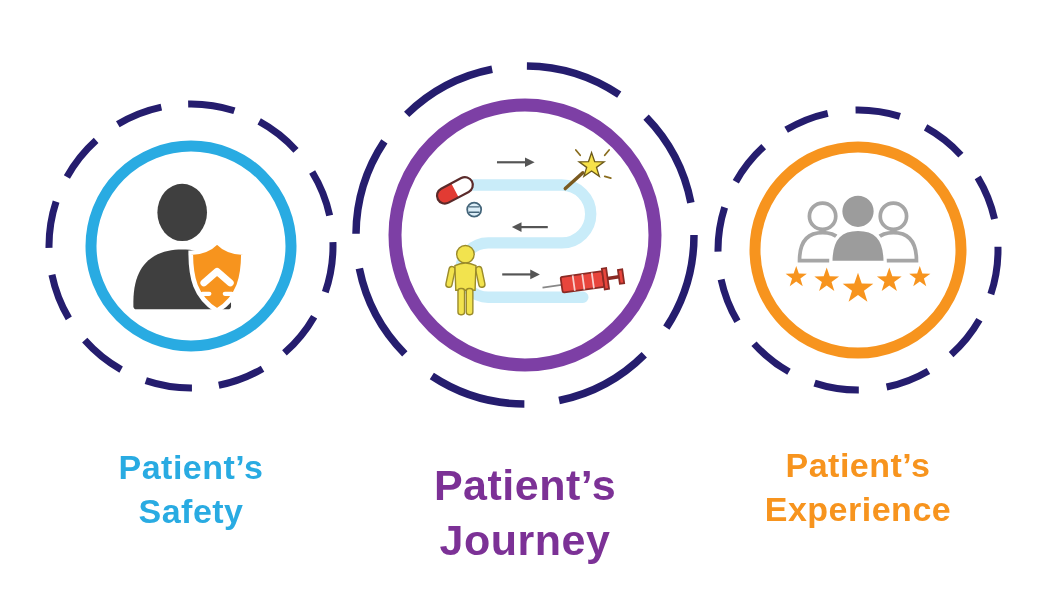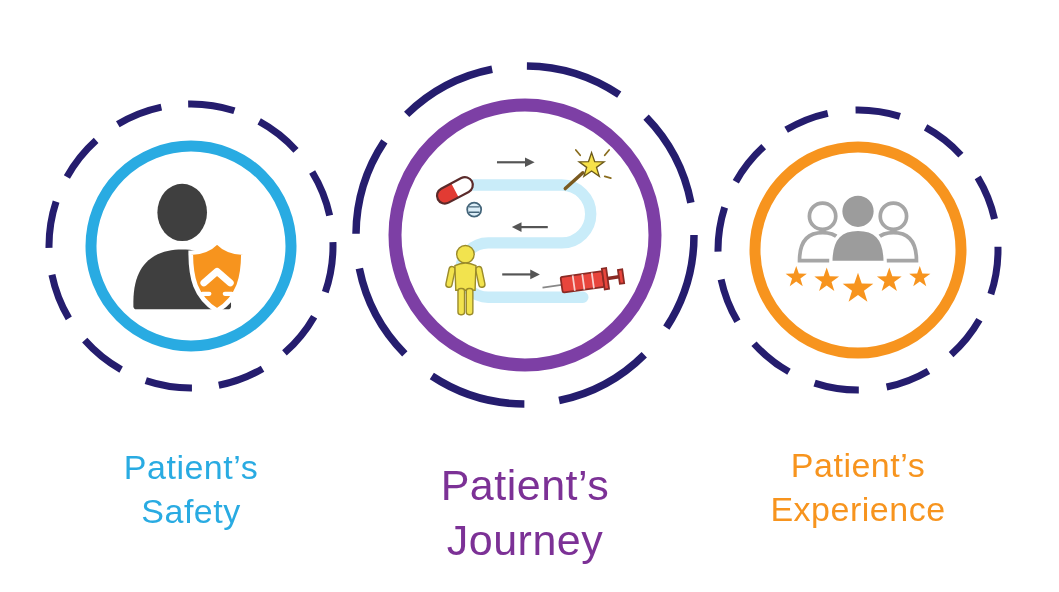--- a/index.html
+++ b/index.html
@@ -22,21 +22,21 @@
     inset: 0;
     display: flex;
     align-items: center;
     justify-content: center;
   }
   .label {
     position: absolute;
     left: 0;
     width: 100%;
     text-align: center;
-    font-weight: 400;
+    font-weight: 700;
     line-height: 1.28;
     letter-spacing: 0.5px;
     white-space: pre-line;
   }
   .node-safety { left: 45px;  top: 100px; width: 292px; height: 292px; }
   .node-safety .label { top: 346px; font-size: 34px; color: #29abe2; }
 
   .node-journey { left: 352px; top: 62px;  width: 346px; height: 346px; }
   .node-journey .label { top: 396px; font-size: 43px; color: #7c3196; }
 

